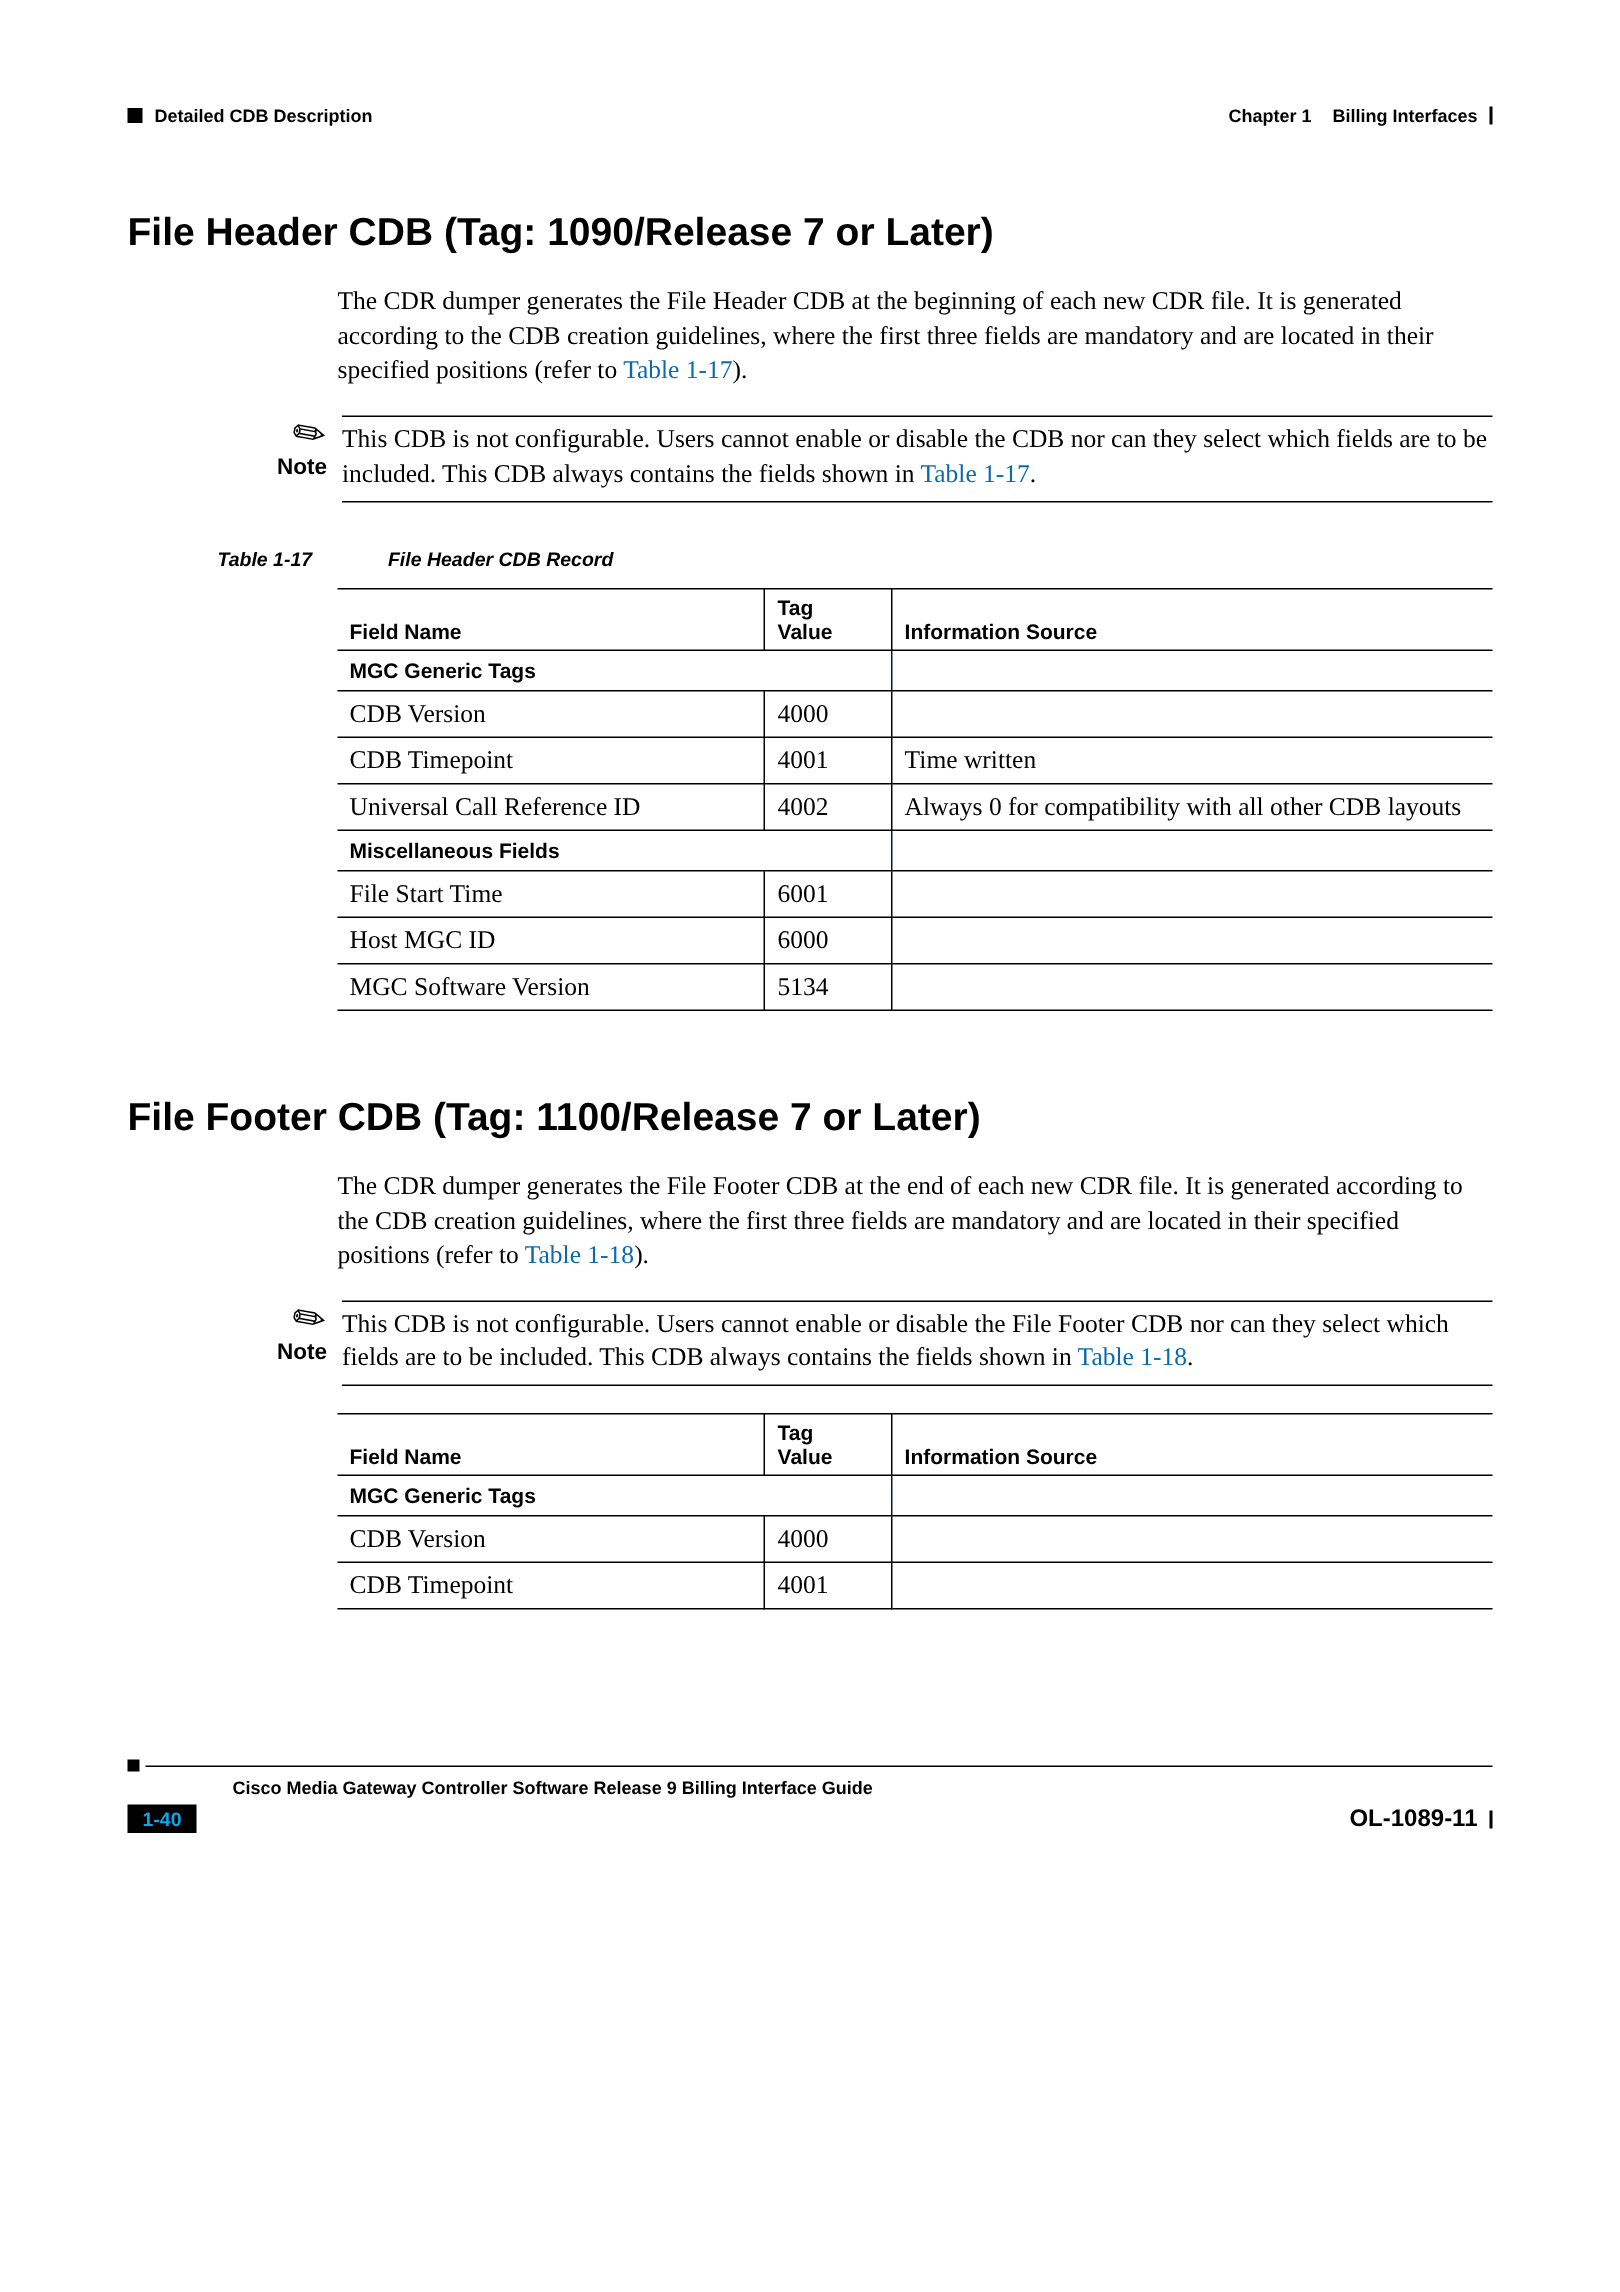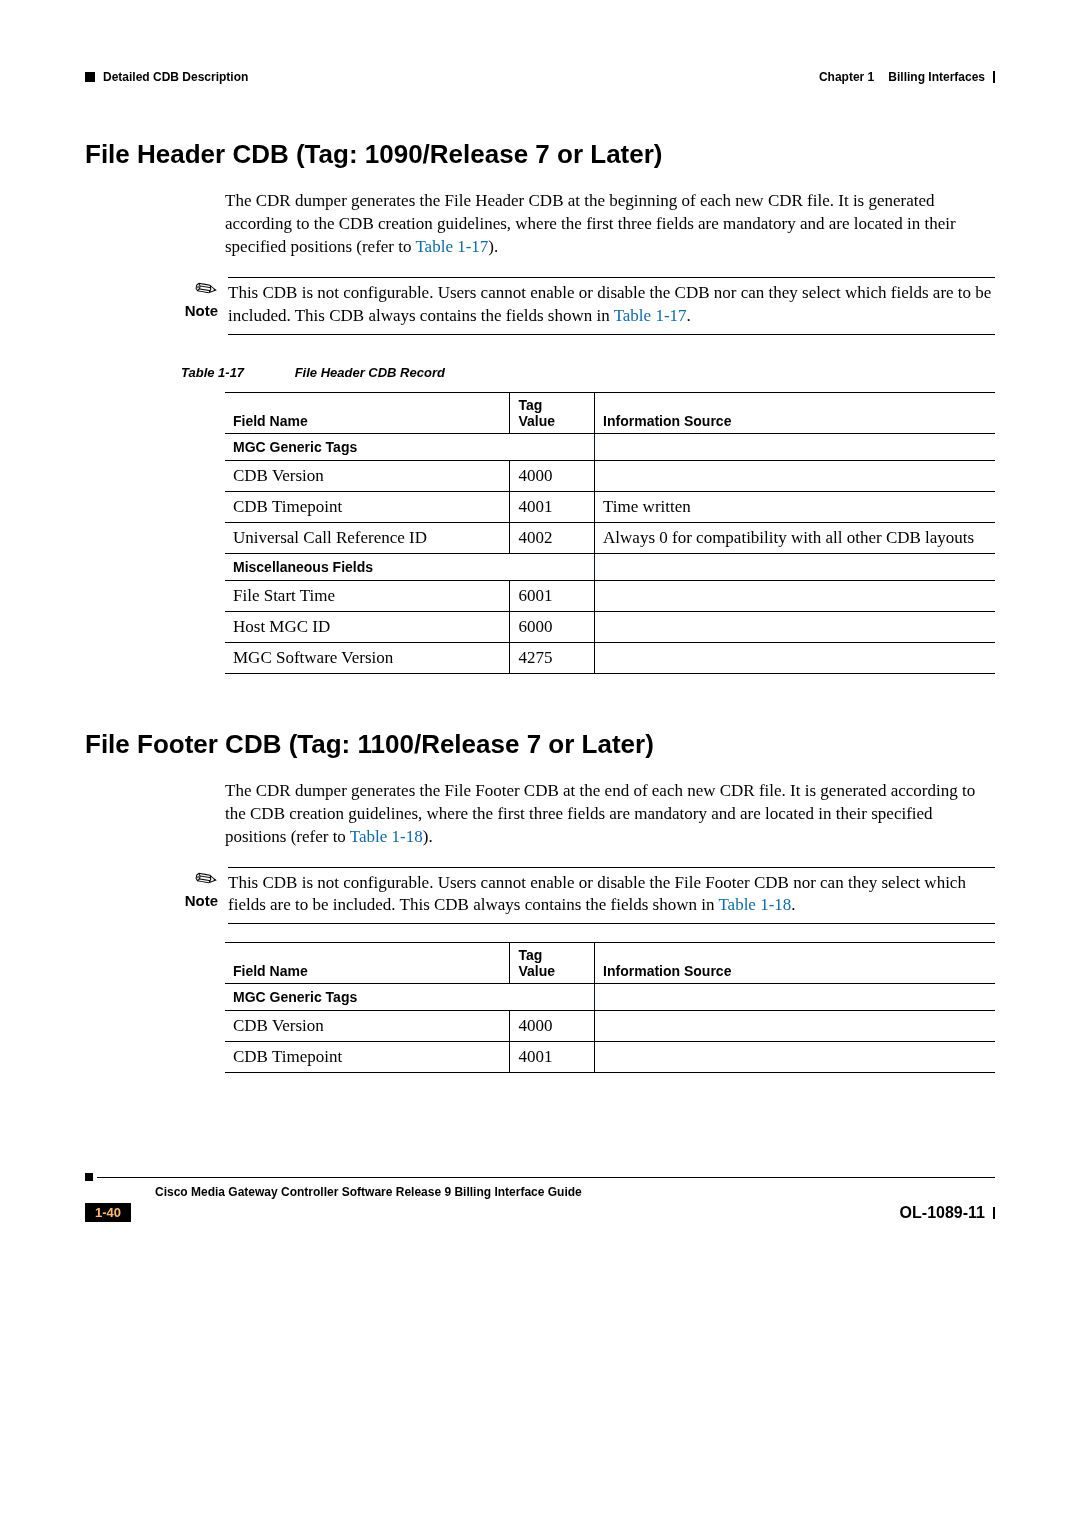--- a/index.html
+++ b/index.html
@@ -97,21 +97,21 @@
     border-bottom: 1px solid #000;
     padding: 4px 0 6px 0;
     font-size: 17px;
     line-height: 1.35;
   }
   .table-caption {
     font-family: Arial, Helvetica, sans-serif;
     font-size: 13px;
     font-weight: bold;
     font-style: italic;
-    margin-left: 96px;
+    margin-left: 60px;
     margin-top: 30px;
     margin-bottom: 12px;
   }
   .table-caption .tnum { display:inline-block; width:110px; font-style: italic;}
   table.data {
     margin-left: 140px;
     border-collapse: collapse;
     width: calc(100% - 140px);
     font-size: 16px;
   }
@@ -180,21 +180,21 @@
     margin: 4px 0 0 70px;
   }
   .footer-bottom {
     display: flex;
     justify-content: space-between;
     align-items: center;
     margin-top: 4px;
   }
   .page-num-box {
     background: #000;
-    color: #fdba74;
+    color: #0ea5e9;
     font-family: Arial, Helvetica, sans-serif;
     font-weight: bold;
     font-size: 13px;
     padding: 2px 10px;
   }
   .doc-id {
     font-family: Arial, Helvetica, sans-serif;
     font-weight: bold;
     font-size: 16px;
     display: flex;
@@ -289,21 +289,21 @@
         <td>6001</td>
         <td></td>
       </tr>
       <tr>
         <td>Host MGC ID</td>
         <td>6000</td>
         <td></td>
       </tr>
       <tr>
         <td>MGC Software Version</td>
-        <td>4275</td>
+        <td>5134</td>
         <td></td>
       </tr>
     </tbody>
   </table>
 
   <div class="section-heading">File Footer CDB (Tag: 1100/Release 7 or Later)</div>
 
   <div class="body-text">
     <p>
       <span>The CDR dumper generates the File Footer CDB at the end of each new CDR file. It is generated according to the CDB creation guidelines, where the first three fields are mandatory and are located in their specified positions (refer to </span><span class="link">Table 1-18</span><span>).</span>

